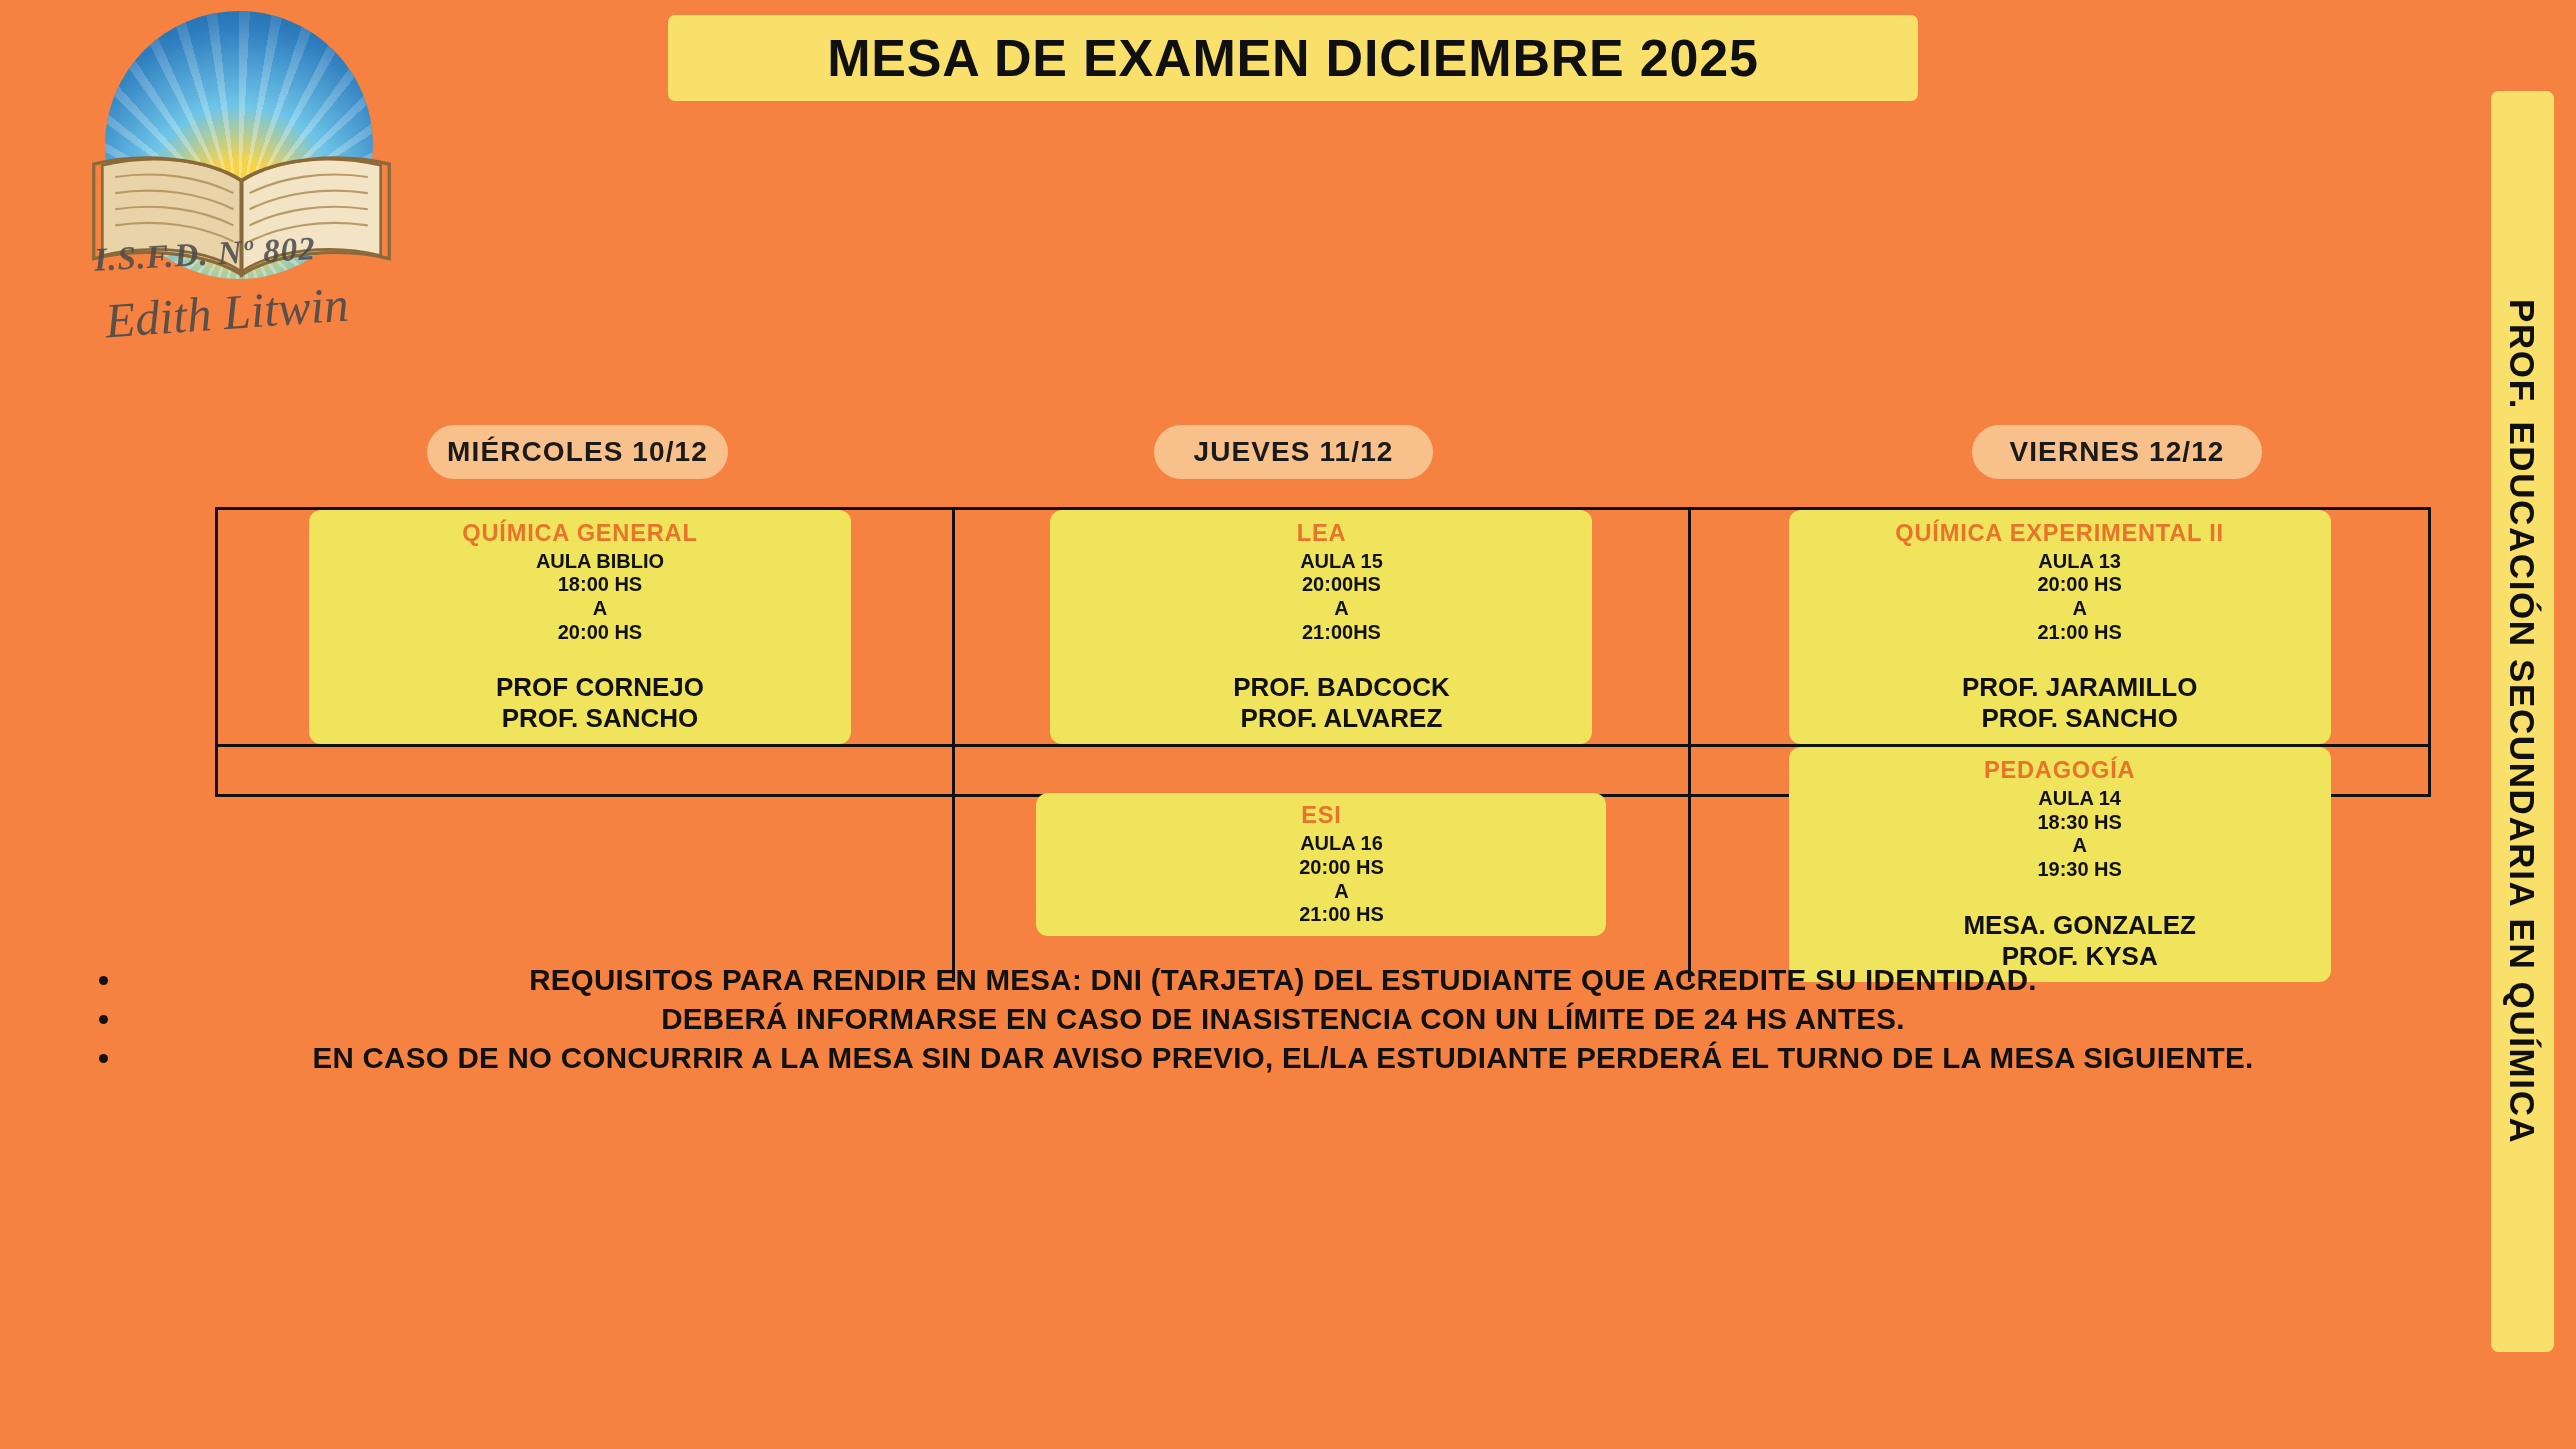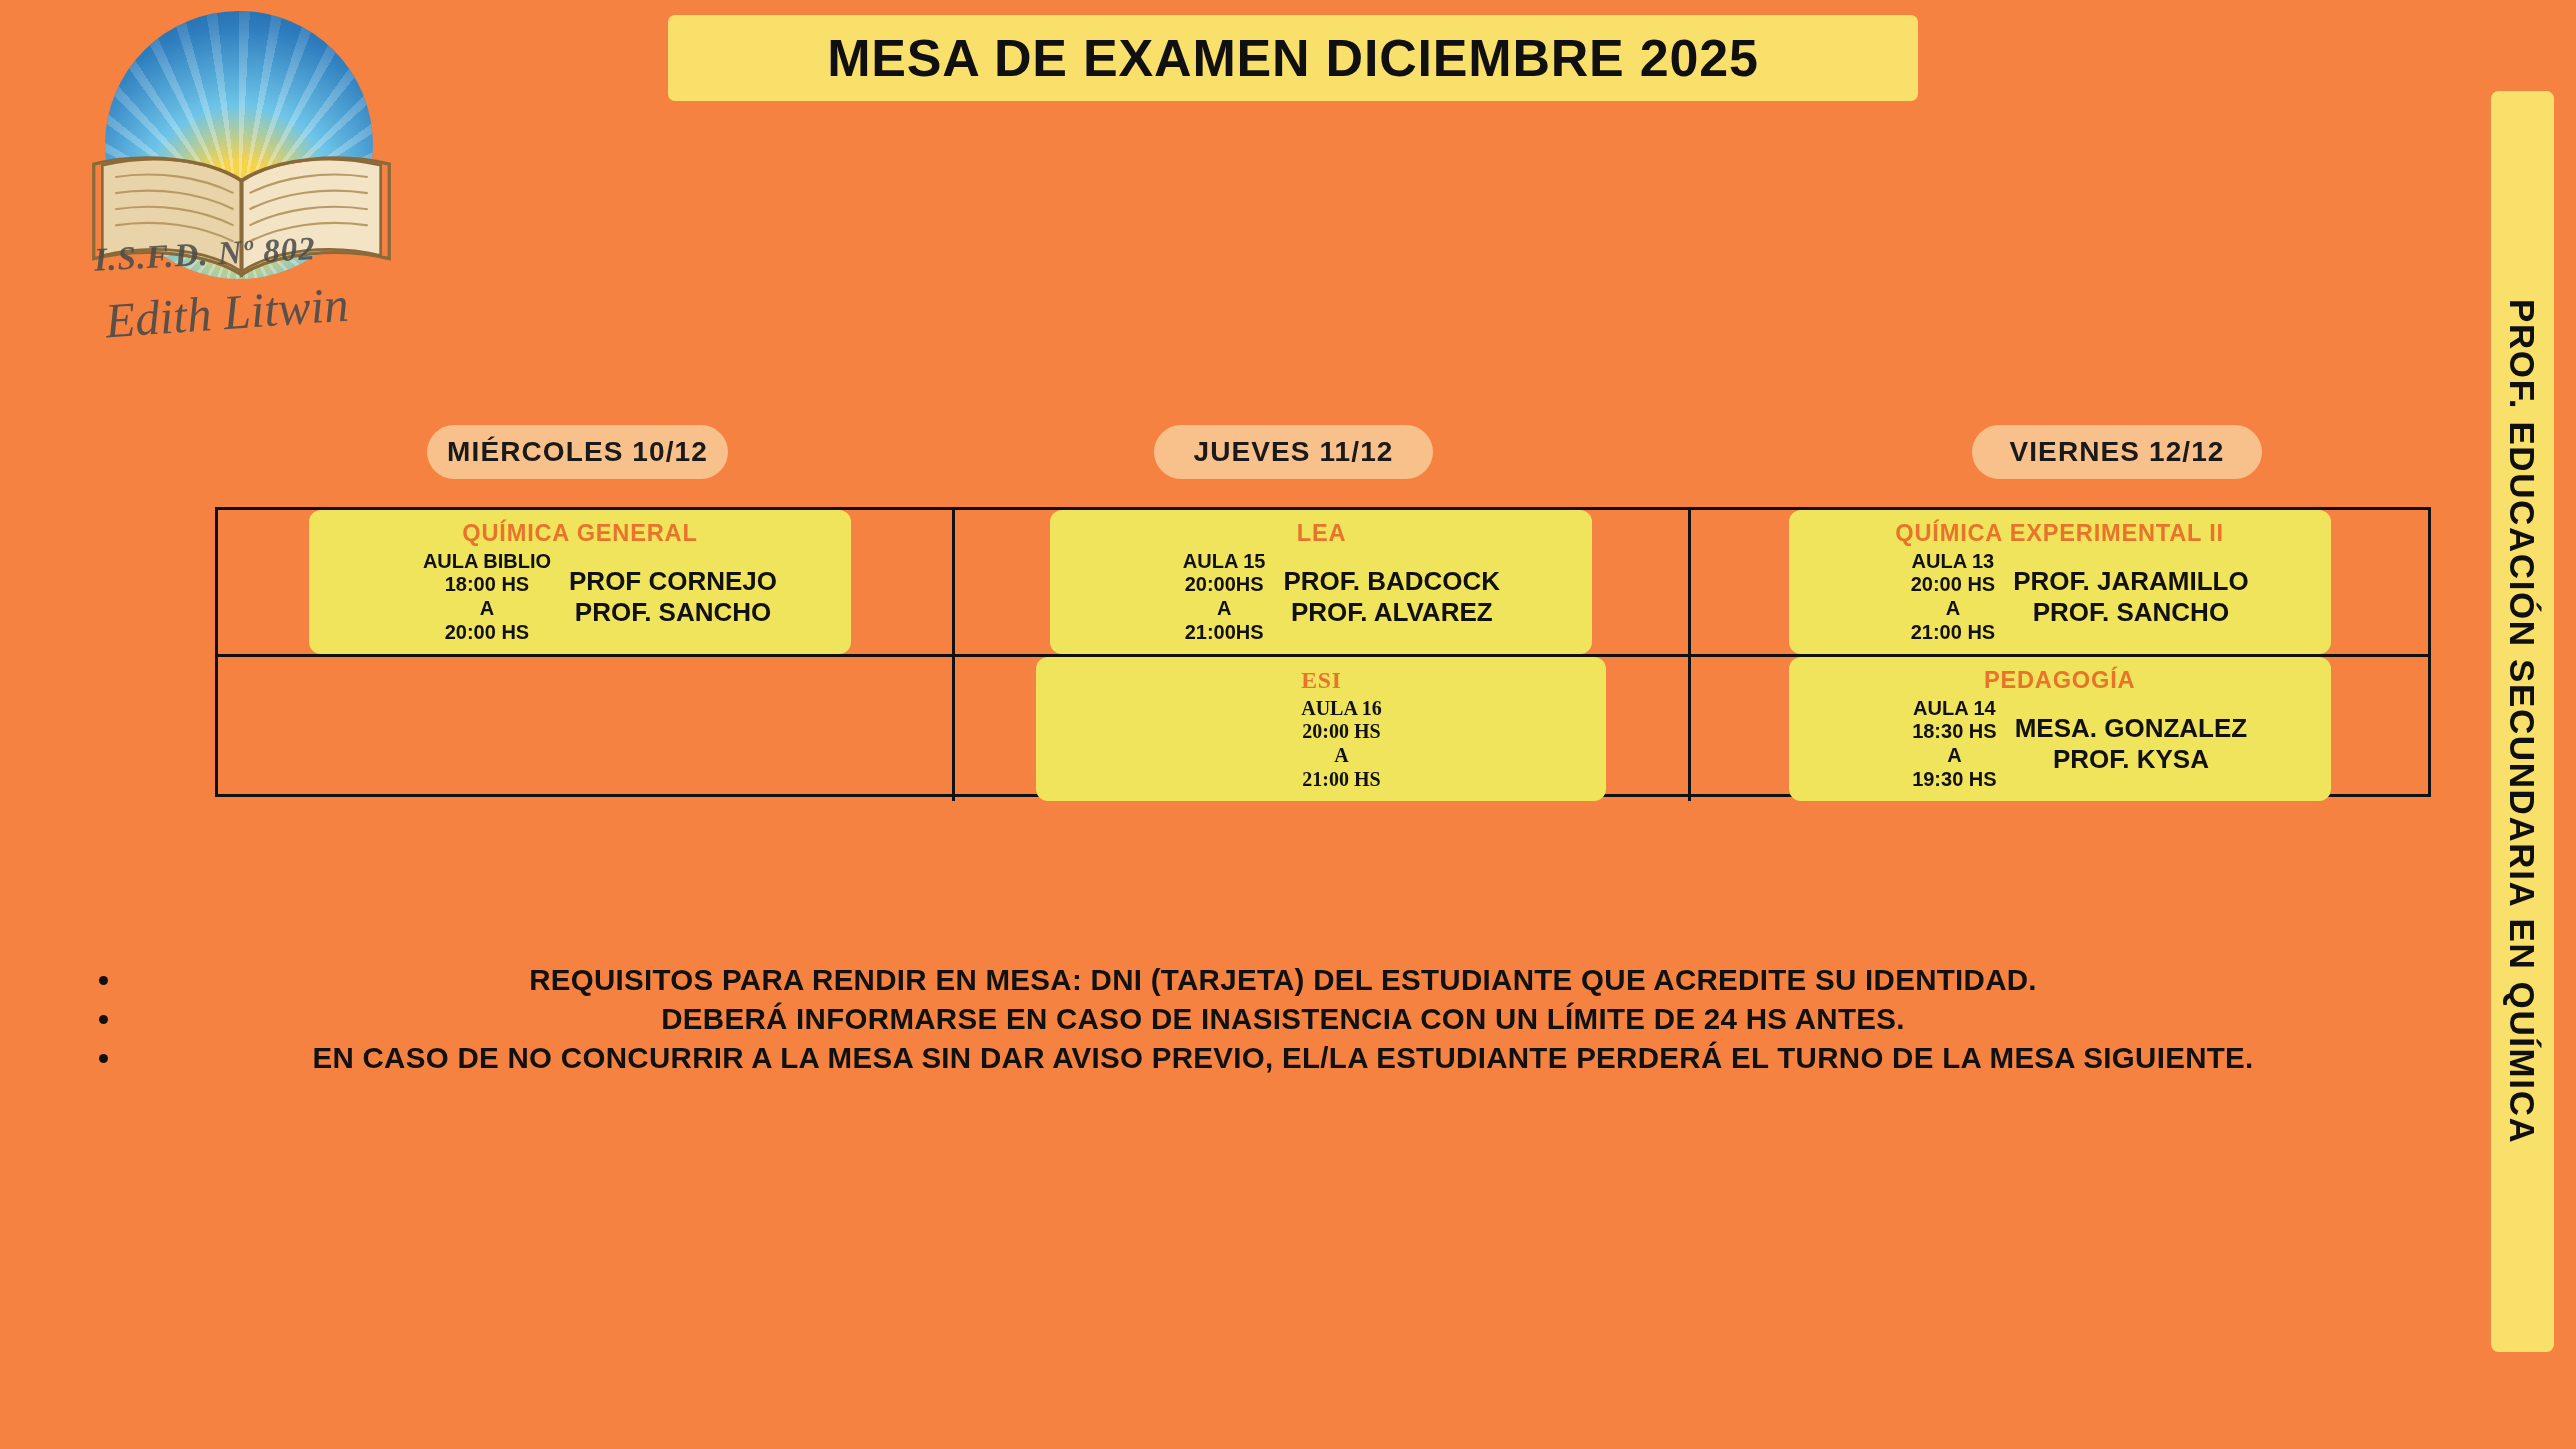--- a/index.html
+++ b/index.html
@@ -182,22 +182,23 @@
     font-size: 23.6px;
     font-weight: 800;
     color: #E8732A;
     letter-spacing: 0.8px;
     text-align: center;
     margin-bottom: 3.2px;
     white-space: nowrap;
   }
   .exam-body {
     display: flex;
-    align-items: center;
-    gap: 18px;
+    flex-direction: column;
+    align-items: center;
+    gap: 28px;
     margin-left: 40px;
   }
   .exam-when {
     font-size: 20px;
     font-weight: 800;
     color: #111;
     text-align: center;
     line-height: 1.18;
     white-space: nowrap;
   }
@@ -207,21 +208,21 @@
     color: #111;
     text-align: center;
     line-height: 1.2;
     white-space: nowrap;
   }
 
   
   #card-0 { width: 542px; margin-left: -9.7px; }
   #card-1 { width: 542px; }
   #card-2 { width: 542px; }
-  #card-3 { width: 570px; font-family: Liberation Serif, serif; }
+  #card-3 { width: 570px; }
   #card-4 { width: 542px; justify-content: space-between; }
 
   
   .notes {
     position: absolute;
     left: 81px;
     top: 961px;
     width: 2361px;
   }
   .notes ul {

